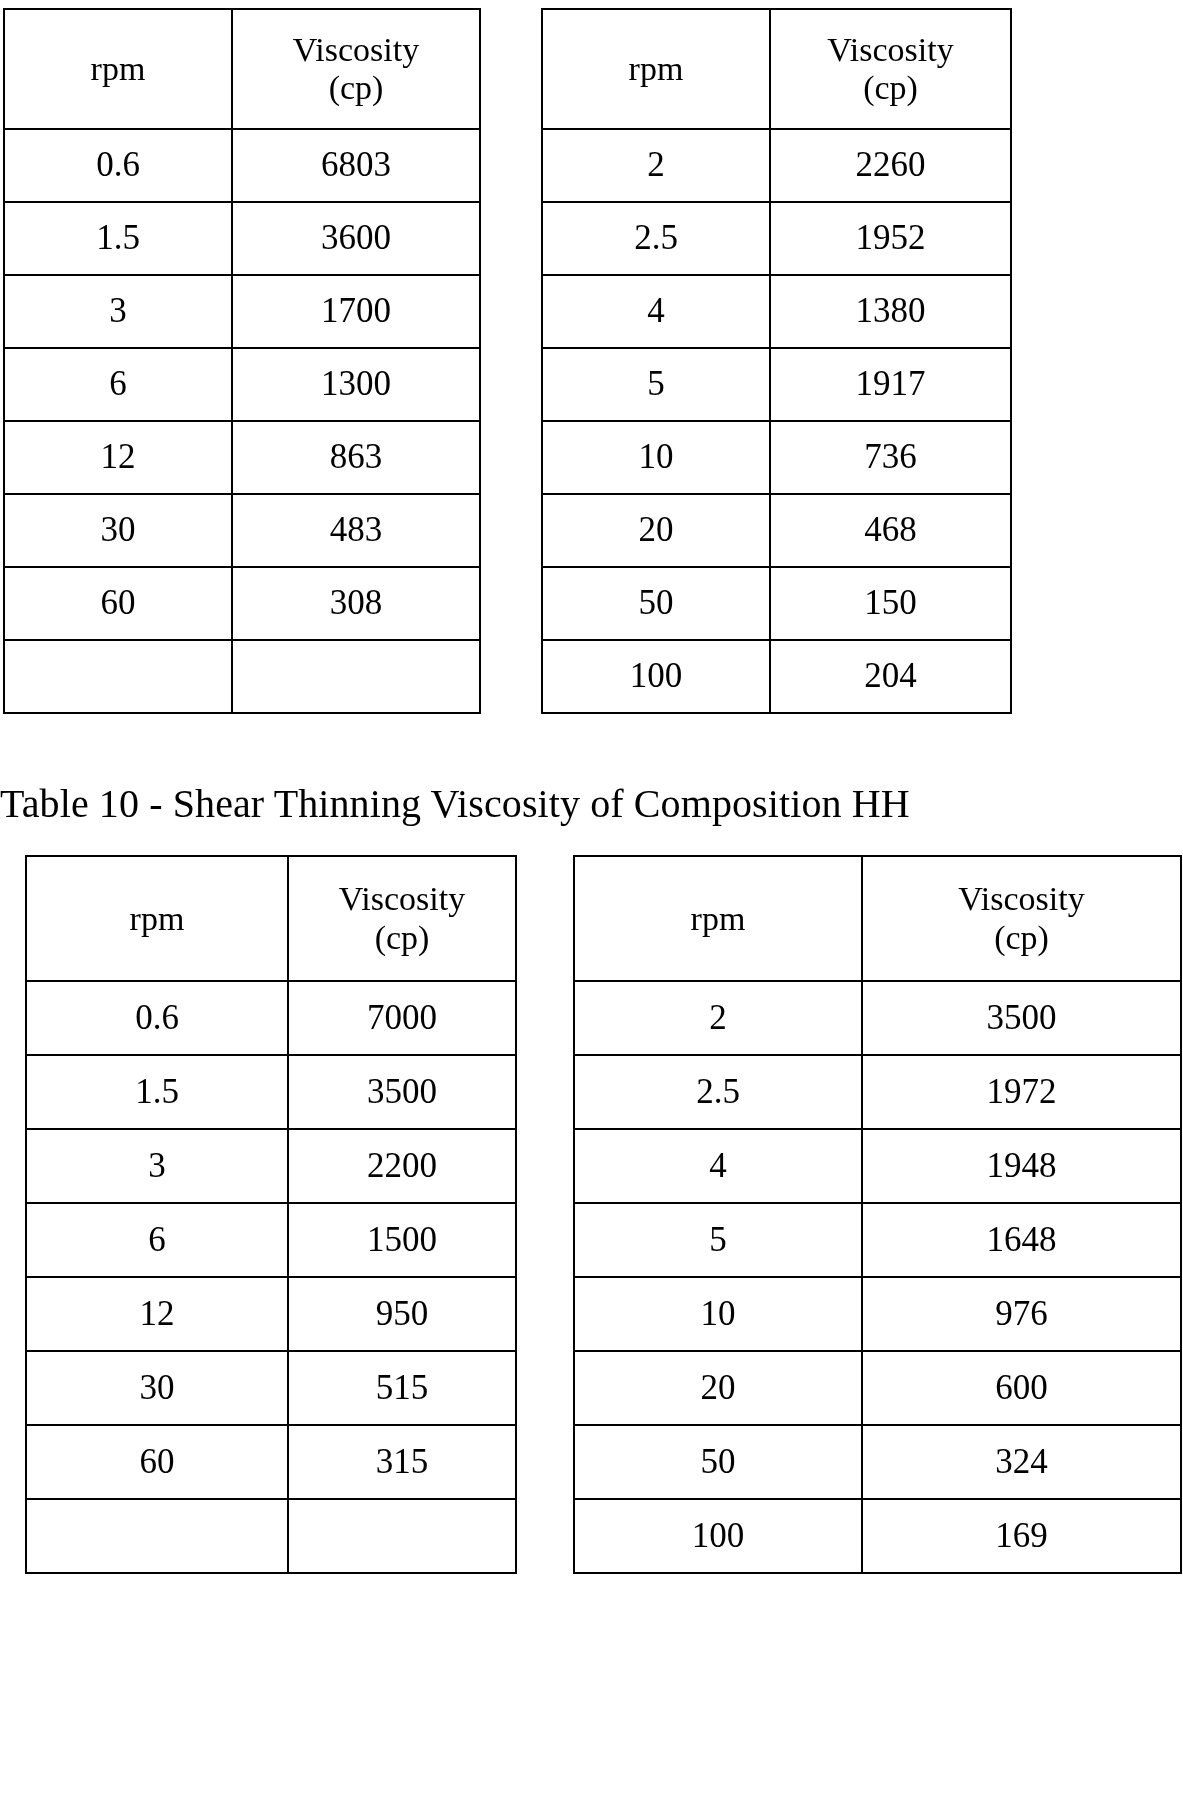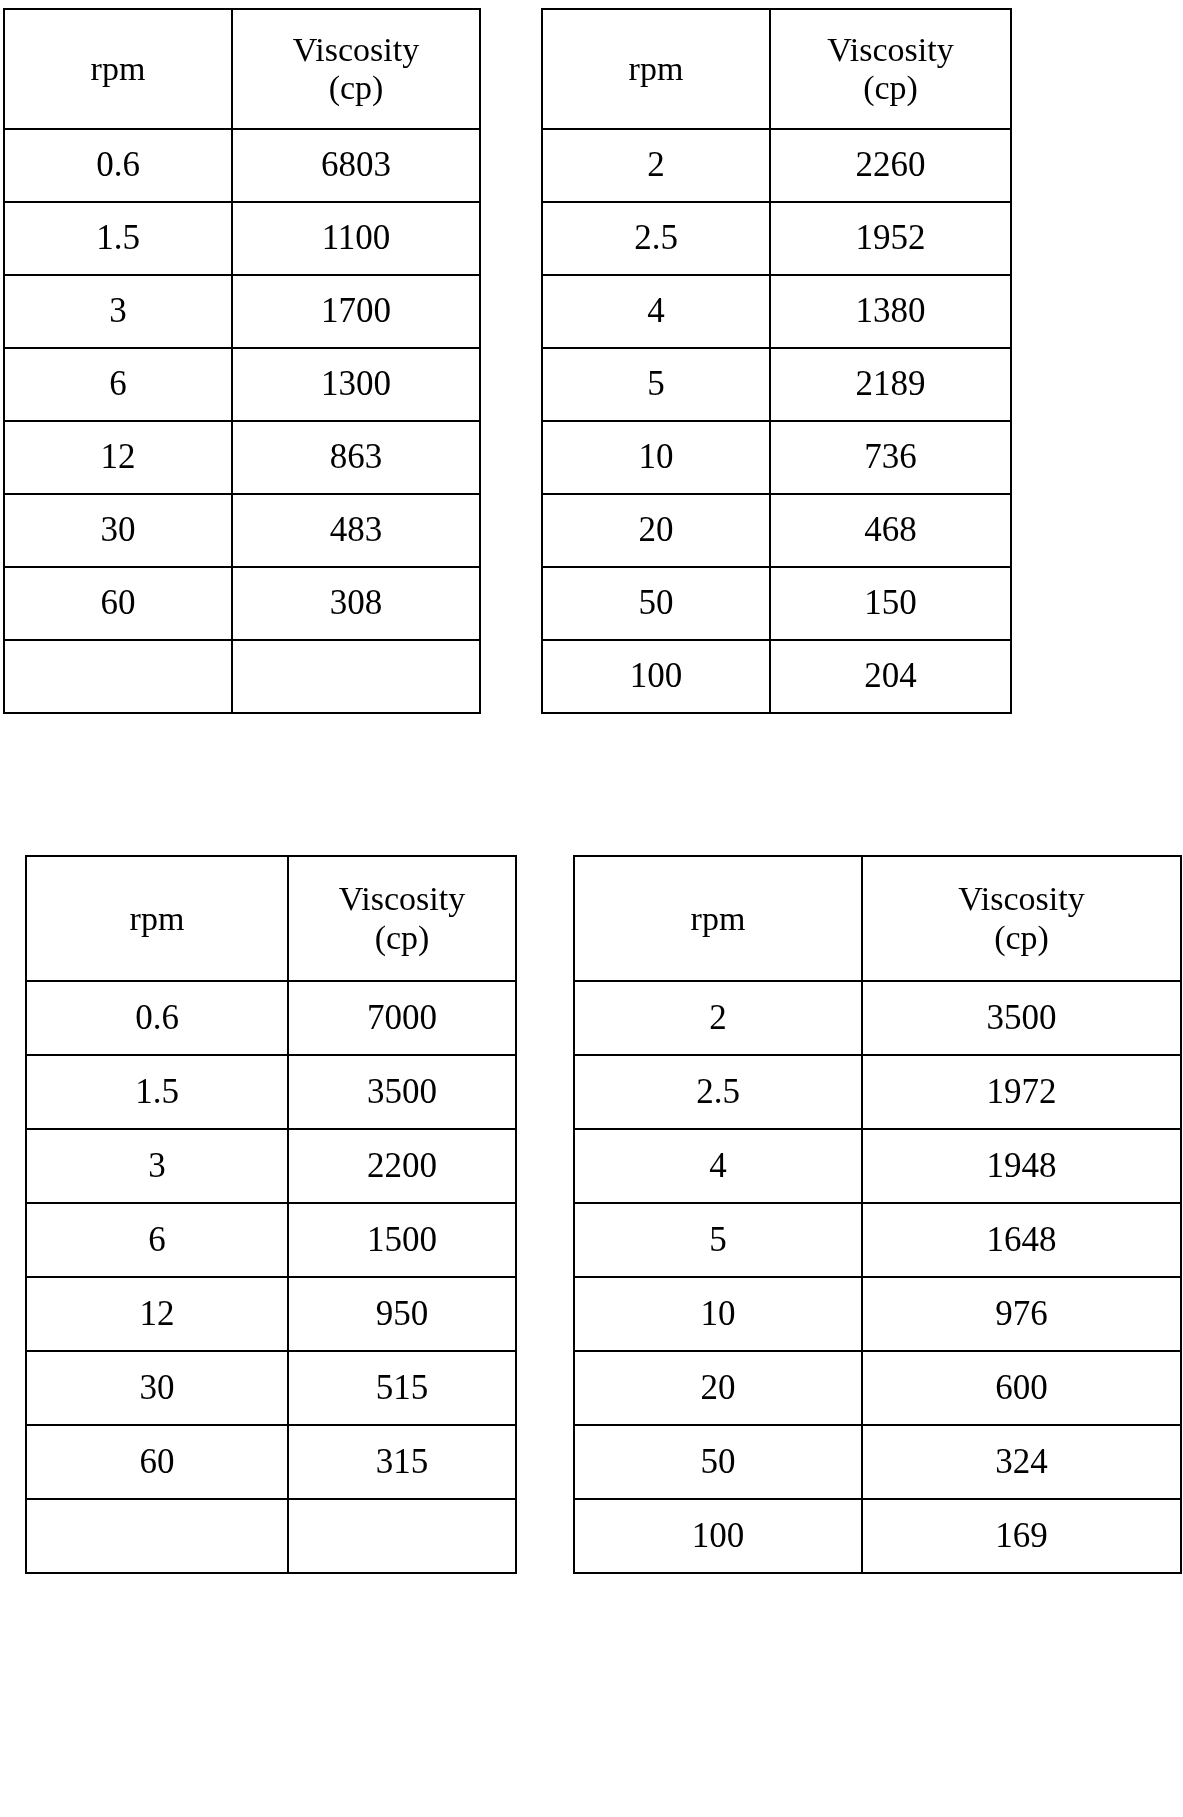--- a/index.html
+++ b/index.html
@@ -125,38 +125,38 @@
 
       <tr class="datarow">
         <td>0.6</td>
         <td>6803</td>
         <td class="spacer"></td>
         <td>2</td>
         <td>2260</td>
       </tr>
       <tr class="datarow">
         <td>1.5</td>
-        <td>1100</td>
+        <td>3600</td>
         <td class="spacer"></td>
         <td>2.5</td>
         <td>1952</td>
       </tr>
       <tr class="datarow">
         <td>3</td>
         <td>1700</td>
         <td class="spacer"></td>
         <td>4</td>
         <td>1380</td>
       </tr>
       <tr class="datarow">
         <td>6</td>
         <td>1300</td>
         <td class="spacer"></td>
         <td>5</td>
-        <td>2189</td>
+        <td>1917</td>
       </tr>
       <tr class="datarow">
         <td>12</td>
         <td>863</td>
         <td class="spacer"></td>
         <td>10</td>
         <td>736</td>
       </tr>
       <tr class="datarow">
         <td>30</td>
@@ -175,20 +175,21 @@
       <tr class="datarow">
         <td></td>
         <td></td>
         <td class="spacer"></td>
         <td>100</td>
         <td>204</td>
       </tr>
     </tbody>
   </table>
 
+  <div id="table-caption">Table 10 -  Shear Thinning Viscosity of Composition HH</div>
 
   <table class="visc" id="table-composition-two">
     <colgroup>
       <col class="c-rpm-l">
         <col class="c-visc-l">
         <col class="c-gap">
         <col class="c-rpm-r">
         <col class="c-visc-r">
     </colgroup>
     <tbody>

